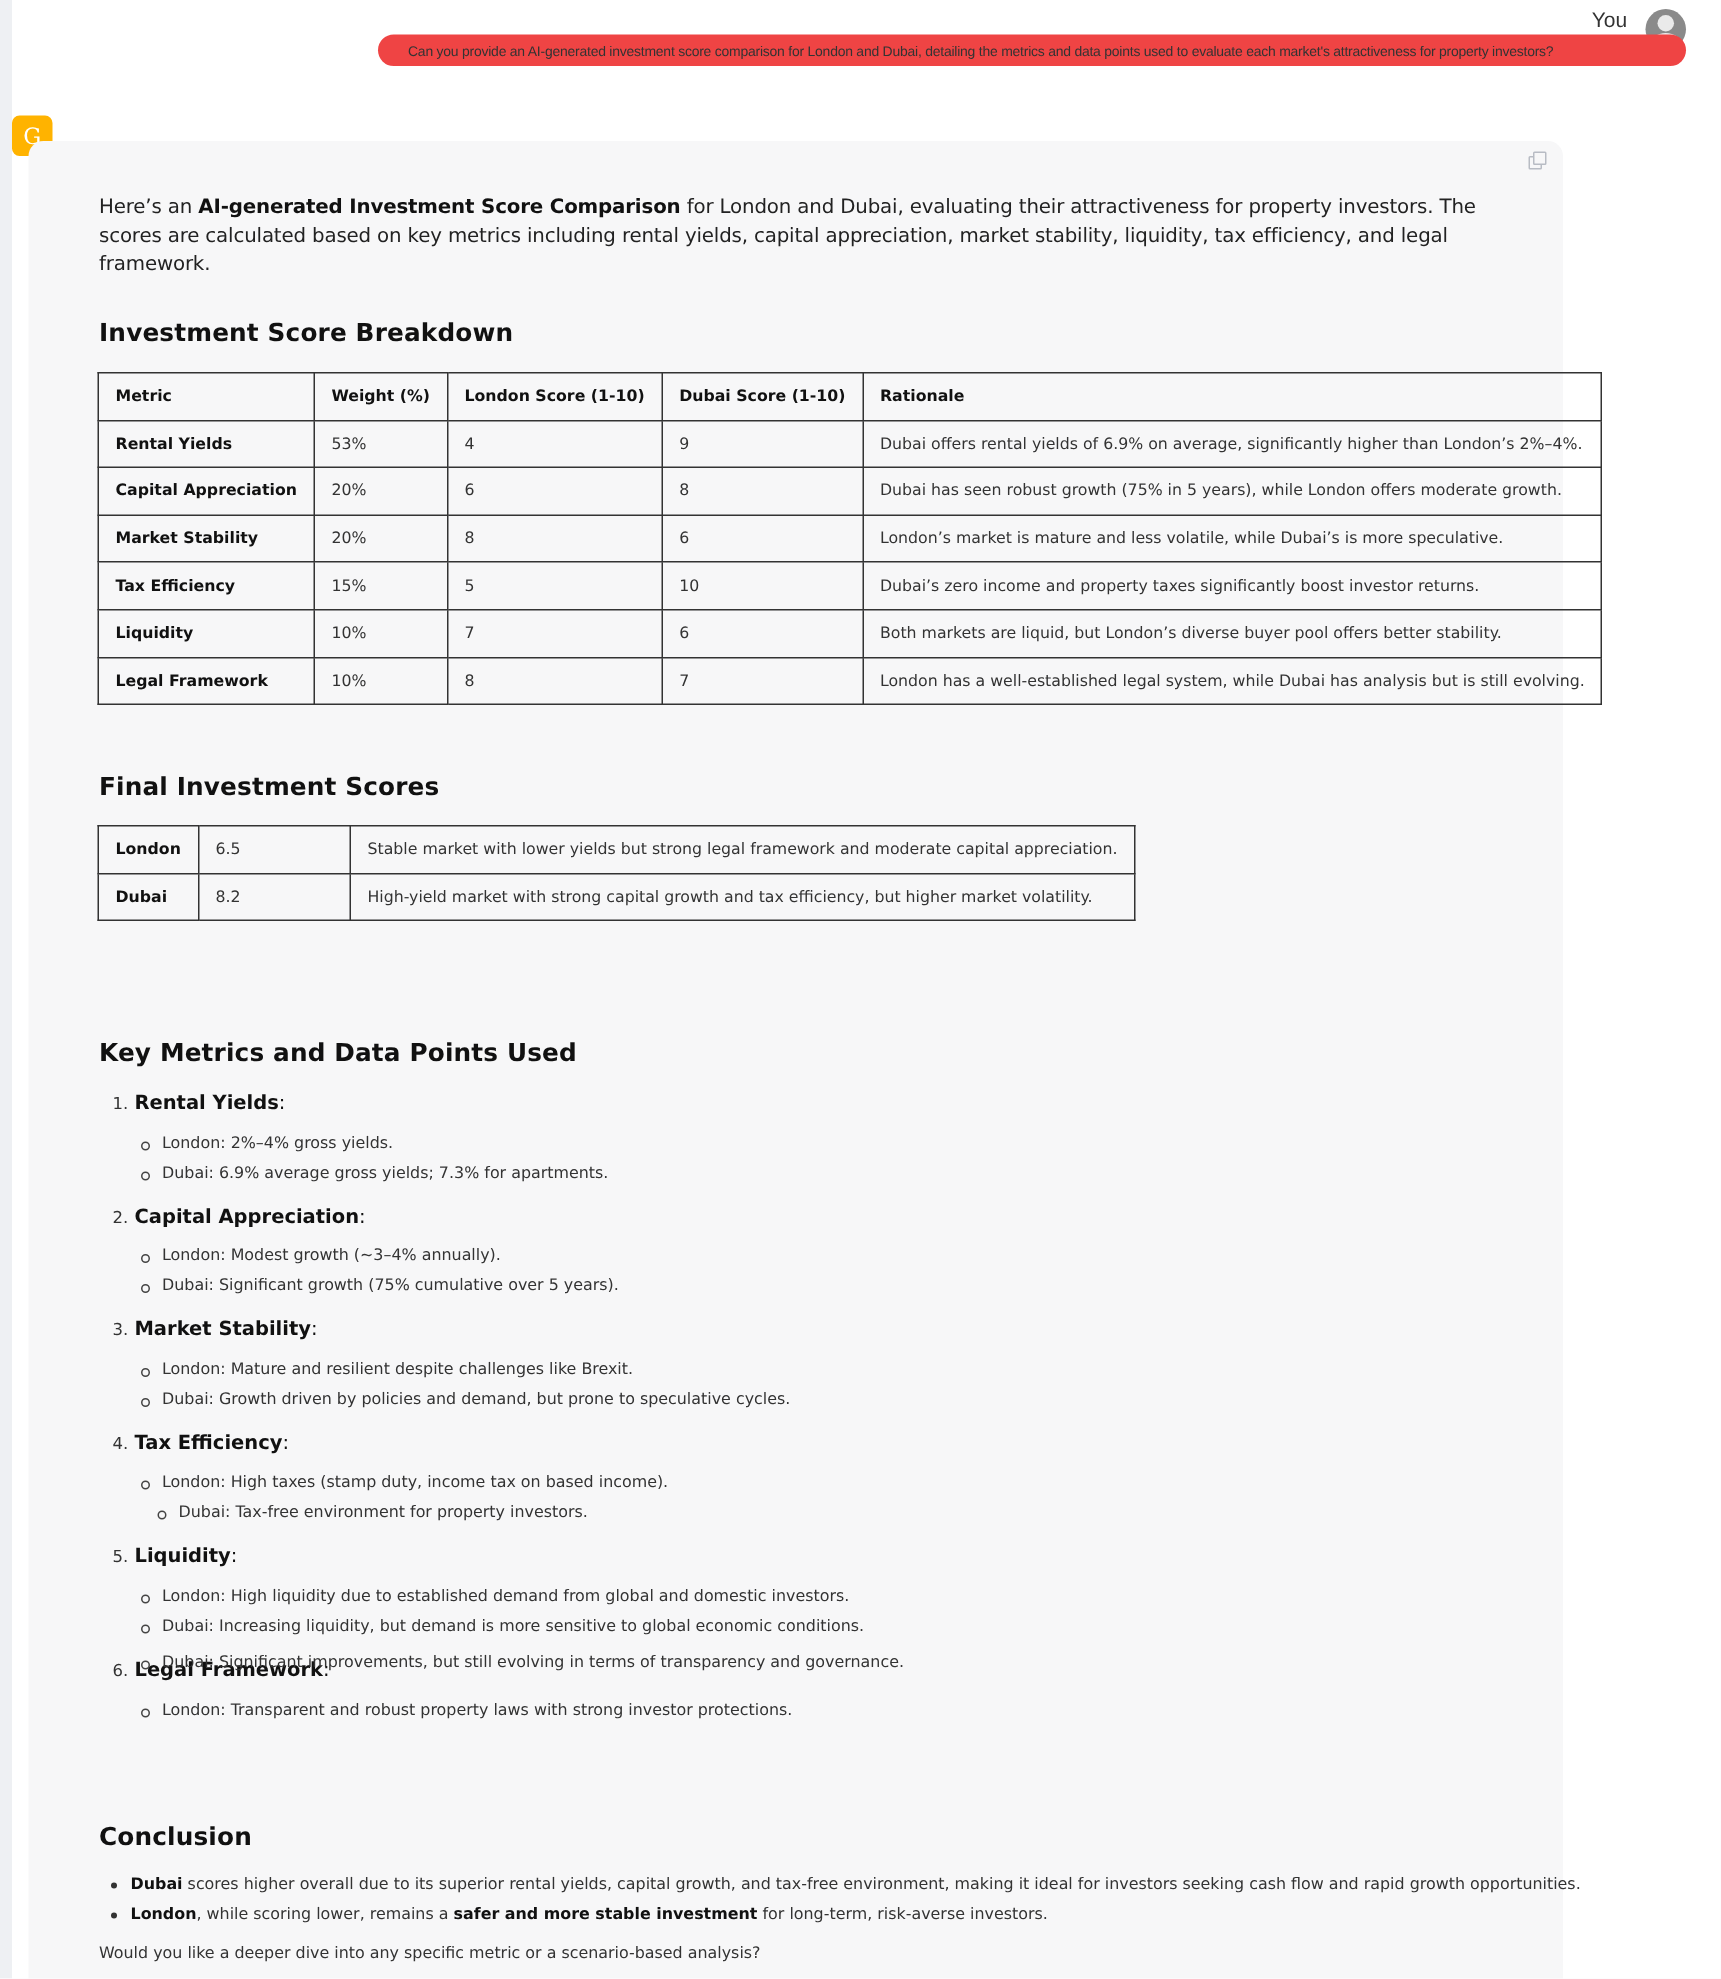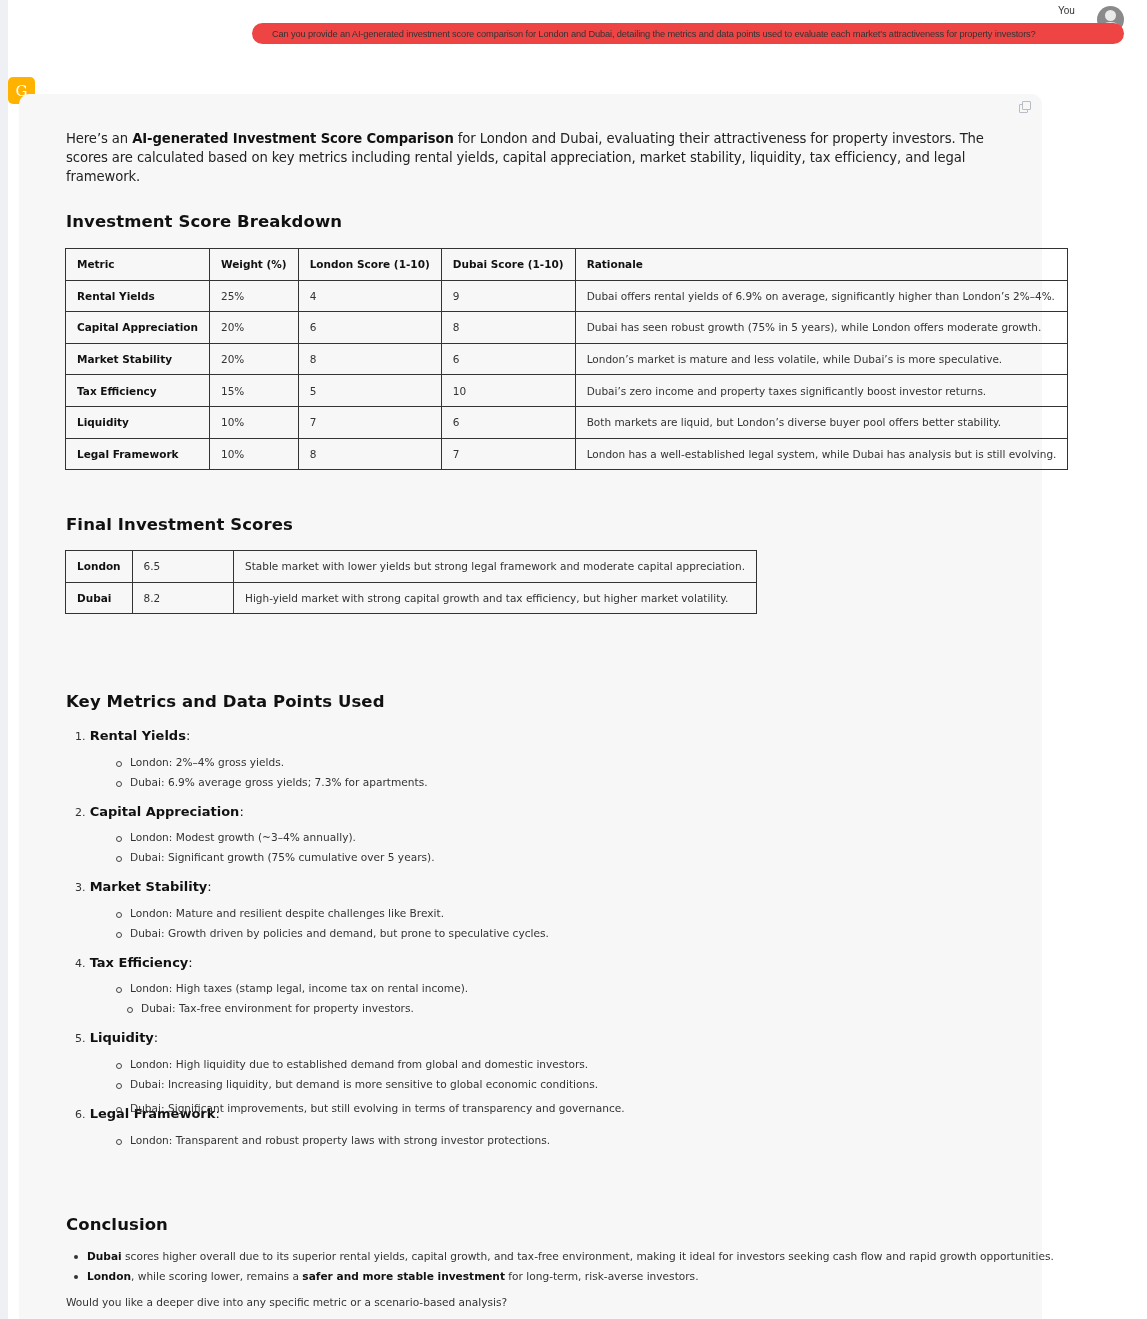--- a/index.html
+++ b/index.html
@@ -1,21 +1,21 @@
 <!DOCTYPE html>
 <html><head>
   <meta charset="utf-8">
   <style>
     * { box-sizing: border-box; margin: 0; padding: 0; }
     html, body { width: 1147px; height: 1319px; overflow: hidden; background: #ffffff; }
     body { position: relative; font-family: "DejaVu Sans", sans-serif; color: #1f1f1f; }
 
     .left-rail { position: absolute; left: 0; top: 0; width: 8px; height: 1319px; background: #eef0f3; }
 
-    .user-label { position: absolute; left: 1058px; top: 5px; font-family: "Liberation Sans", sans-serif; font-size: 10px; color: #333; width: 30px; text-align: left; }
+    .user-label { position: absolute; left: 1058px; top: 5px; font-family: "Liberation Sans", sans-serif; font-size: 14px; color: #333; width: 30px; text-align: center; }
     .avatar { position: absolute; left: 1097px; top: 6px; width: 27px; height: 27px; border-radius: 50%; background: #8a8a8a; overflow: hidden; }
     .avatar .head { position: absolute; left: 8px; top: 4px; width: 11px; height: 11px; border-radius: 50%; background: #eaeaea; }
     .avatar .body { position: absolute; left: 3px; top: 16px; width: 21px; height: 16px; border-radius: 50% 50% 0 0; background: #eaeaea; }
 
     .user-bubble { position: absolute; left: 252px; top: 23px; width: 872px; height: 21px; background: #ef4444; border-radius: 14px; display: flex; align-items: center; padding-left: 20px; font-family: Liberation Sans, sans-serif; font-size: 9.3px; color: #333; letter-spacing: -0.15px; white-space: nowrap; }
 
     .bot-logo { position: absolute; left: 8px; top: 77px; width: 27px; height: 27px; background: #ffb300; border-radius: 5px; display: flex; align-items: center; justify-content: center; color: #fff; font-family: "DejaVu Serif", serif; font-size: 15px; }
 
     .response-card { position: absolute; left: 19px; top: 94px; width: 1023px; height: 1240px; background: #f7f7f8; border-radius: 10px 10px 0 0; }
     .copy-icon { position: absolute; left: 1019px; top: 101px; width: 12px; height: 12px; }
@@ -27,21 +27,21 @@
     h2 { position: absolute; left: 66px; font-size: 16.5px; font-weight: bold; color: #111; letter-spacing: 0.1px; }
 
     table { position: absolute; left: 65px; border-collapse: collapse; font-size: 10.5px; color: #333; }
     table td, table th { border: 1px solid #333; padding: 0 11px; height: 31.6px; text-align: left; vertical-align: middle; white-space: nowrap; }
     table th { font-weight: bold; color: #111; }
     table td.rowhead { font-weight: bold; color: #111; }
     .km-title { position: absolute; font-size: 13px; color: #111; }
     .km-title .num { font-size: 11px; color: #333; font-weight: normal; }
     .km-title .t { font-weight: bold; }
     .km-title .colon { font-weight: normal; }
-    .km-bullet { position: absolute; font-size: 10.6px; color: #333; white-space: nowrap; margin-left: 22px; }
+    .km-bullet { position: absolute; font-size: 10.6px; color: #333; white-space: nowrap; }
     .km-bullet::before { content: ""; position: absolute; left: -14px; top: 5px; width: 4px; height: 4px; border: 1px solid #444; border-radius: 50%; }
 
     .concl-bullet { position: absolute; left: 87px; font-size: 10.6px; color: #333; white-space: nowrap; }
     .concl-bullet::before { content: ""; position: absolute; left: -13px; top: 5px; width: 4px; height: 4px; background: #333; border-radius: 50%; }
     .concl-bullet b { color: #111; }
     .followup { position: absolute; left: 66px; top: 1296px; font-size: 10.6px; color: #333; }
   </style>
 </head>
 <body>
 
@@ -79,21 +79,21 @@
   <tbody>
       <tr>
     <th>Metric</th>
     <th>Weight (%)</th>
     <th>London Score (1-10)</th>
     <th>Dubai Score (1-10)</th>
     <th>Rationale</th>
   </tr>
   <tr>
     <td class="rowhead">Rental Yields</td>
-    <td>25%</td>
+    <td>53%</td>
     <td>4</td>
     <td>9</td>
     <td>Dubai offers rental yields of 6.9% on average, significantly higher than London’s 2%–4%.</td>
   </tr>
   <tr>
     <td class="rowhead">Capital Appreciation</td>
     <td>20%</td>
     <td>6</td>
     <td>8</td>
     <td>Dubai has seen robust growth (75% in 5 years), while London offers moderate growth.</td>
@@ -159,21 +159,21 @@
 
 <div class="km-title" style="left:75px; top:804px"><span class="num">2.</span> <span class="t">Capital Appreciation</span><span class="colon">:</span></div>
 <div class="km-bullet" style="left:108px; top:831px">London: Modest growth (~3–4% annually).</div>
 <div class="km-bullet" style="left:108px; top:851px">Dubai: Significant growth (75% cumulative over 5 years).</div>
 
 <div class="km-title" style="left:75px; top:879px"><span class="num">3.</span> <span class="t">Market Stability</span><span class="colon">:</span></div>
 <div class="km-bullet" style="left:108px; top:907px">London: Mature and resilient despite challenges like Brexit.</div>
 <div class="km-bullet" style="left:108px; top:927px">Dubai: Growth driven by policies and demand, but prone to speculative cycles.</div>
 
 <div class="km-title" style="left:75px; top:955px"><span class="num">4.</span> <span class="t">Tax Efficiency</span><span class="colon">:</span></div>
-<div class="km-bullet" style="left:108px; top:982px">London: High taxes (stamp legal, income tax on rental income).</div>
+<div class="km-bullet" style="left:108px; top:982px">London: High taxes (stamp duty, income tax on based income).</div>
 <div class="km-bullet" style="left:119px; top:1002px">Dubai: Tax-free environment for property investors.</div>
 
 <div class="km-title" style="left:75px; top:1030px"><span class="num">5.</span> <span class="t">Liquidity</span><span class="colon">:</span></div>
 <div class="km-bullet" style="left:108px; top:1058px">London: High liquidity due to established demand from global and domestic investors.</div>
 <div class="km-bullet" style="left:108px; top:1078px">Dubai: Increasing liquidity, but demand is more sensitive to global economic conditions.</div>
 
 <div class="km-title" style="left:75px; top:1106px"><span class="num">6.</span> <span class="t">Legal Framework</span><span class="colon">:</span></div>
 <div class="km-bullet" style="left:108px; top:1134px">London: Transparent and robust property laws with strong investor protections.</div>
 <div class="km-bullet" style="left:108px; top:1102px">Dubai: Significant improvements, but still evolving in terms of transparency and governance.</div>
 

